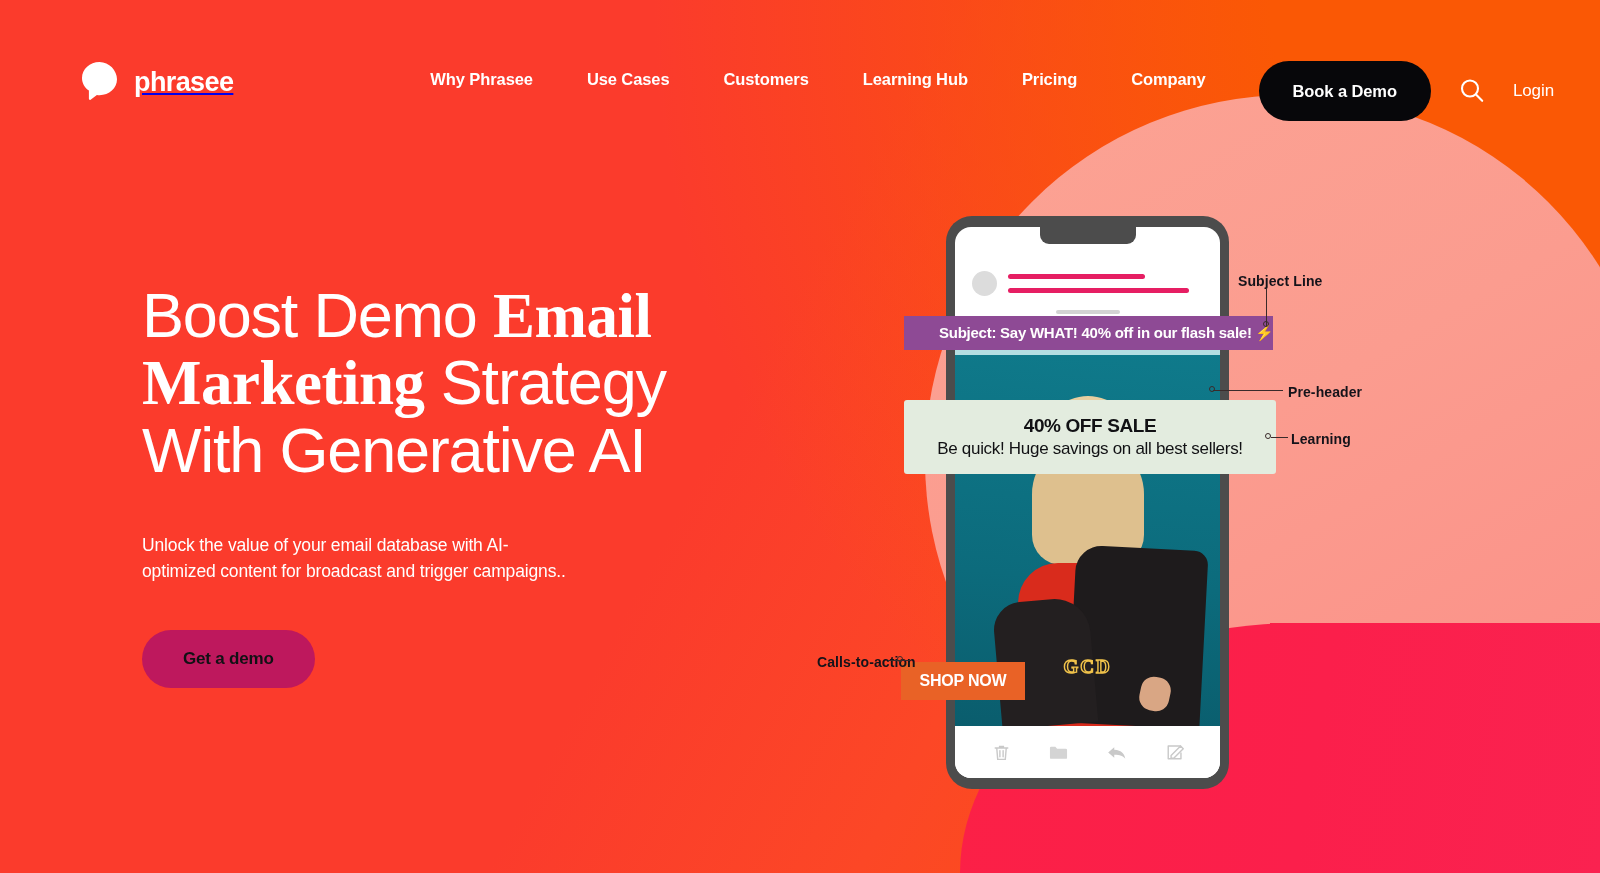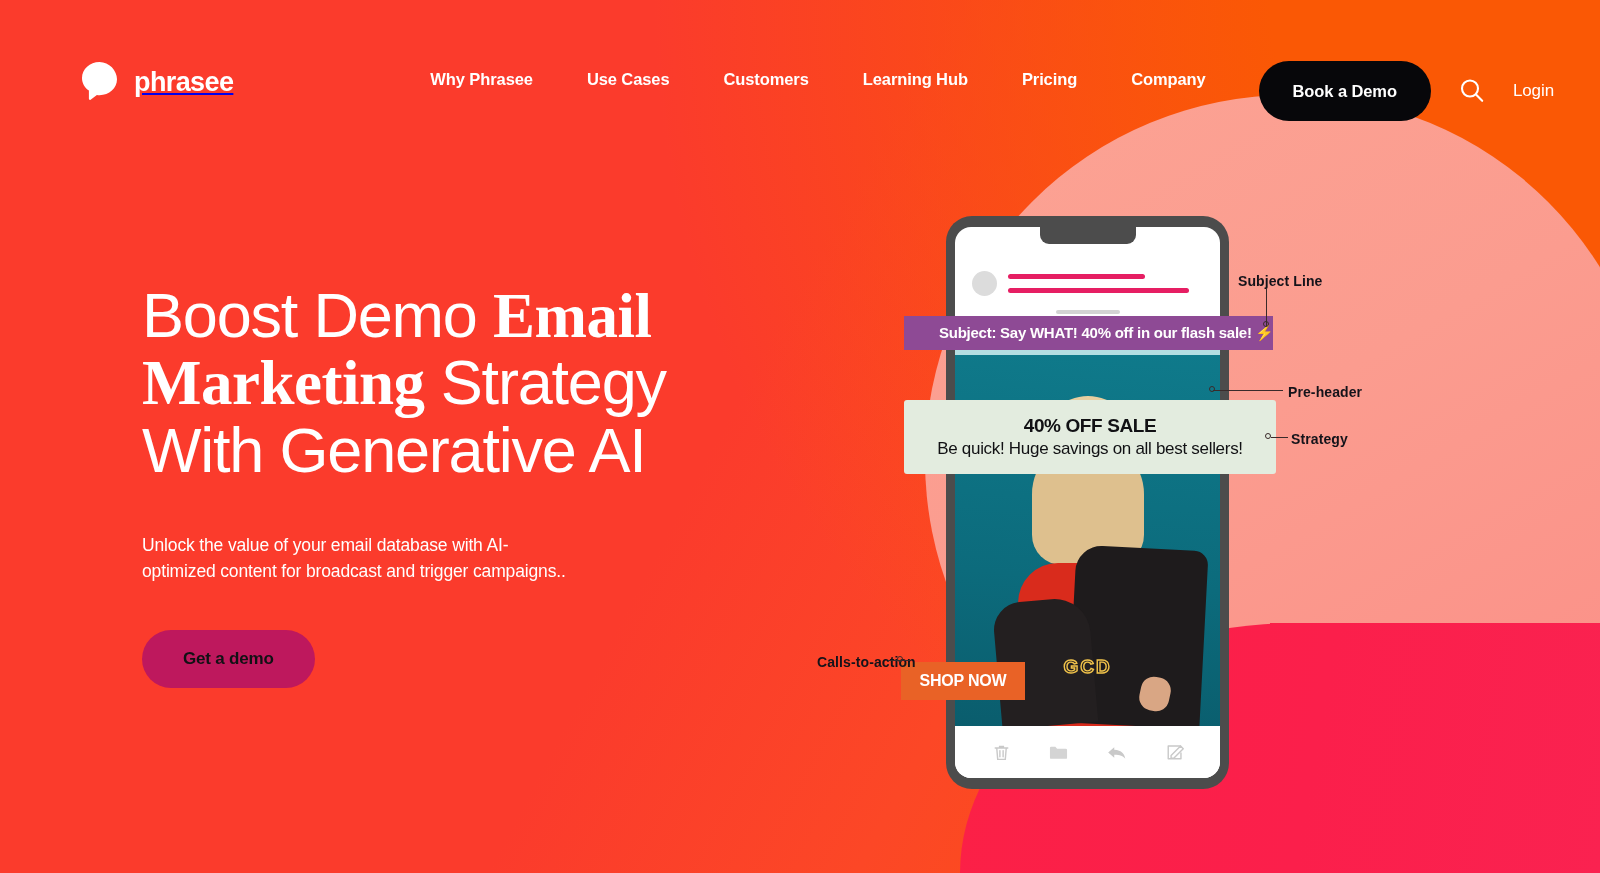--- a/index.html
+++ b/index.html
@@ -199,21 +199,21 @@
   }
   .ph-arm {
     position:absolute; left:16%; bottom:0; width:96px; height:34%;
     background:#231F20; border-radius:28px 36px 0 0;
     transform:rotate(-5deg);
   }
   .ph-logo {
     position:absolute; left:50%; bottom:13%; transform:translateX(-50%);
     font-size:19px; font-weight:700; letter-spacing:2px;
     color:transparent; -webkit-text-stroke:1.4px #F0C24A;
-    font-family:Liberation Sans, sans-serif;
+    font-family:Liberation Serif, serif;
   }
   .ph-hand {
     position:absolute; right:19%; bottom:4%;
     width:30px; height:34px; background:#D9A684; border-radius:13px;
     transform:rotate(12deg);
   }
 
   .mail-foot {
     height:52px; background:#fff;
     display:flex; align-items:center; justify-content:space-around;
@@ -394,19 +394,19 @@
 <button class="shop-btn">SHOP NOW</button>
 
 <div class="anno a-subject">Subject Line</div>
 <div class="anno-line a-subject-line"></div>
 <div class="anno-dot a-subject-dot"></div>
 
 <div class="anno a-pre">Pre-header</div>
 <div class="anno-line a-pre-line"></div>
 <div class="anno-dot a-pre-dot"></div>
 
-<div class="anno a-head">Strategy</div>
+<div class="anno a-head">Learning</div>
 <div class="anno-line a-head-line"></div>
 <div class="anno-dot a-head-dot"></div>
 
 <div class="anno a-cta">Calls-to-action</div>
 <div class="anno-line a-cta-line"></div>
 <div class="anno-dot a-cta-dot"></div>
 
 </body></html>

